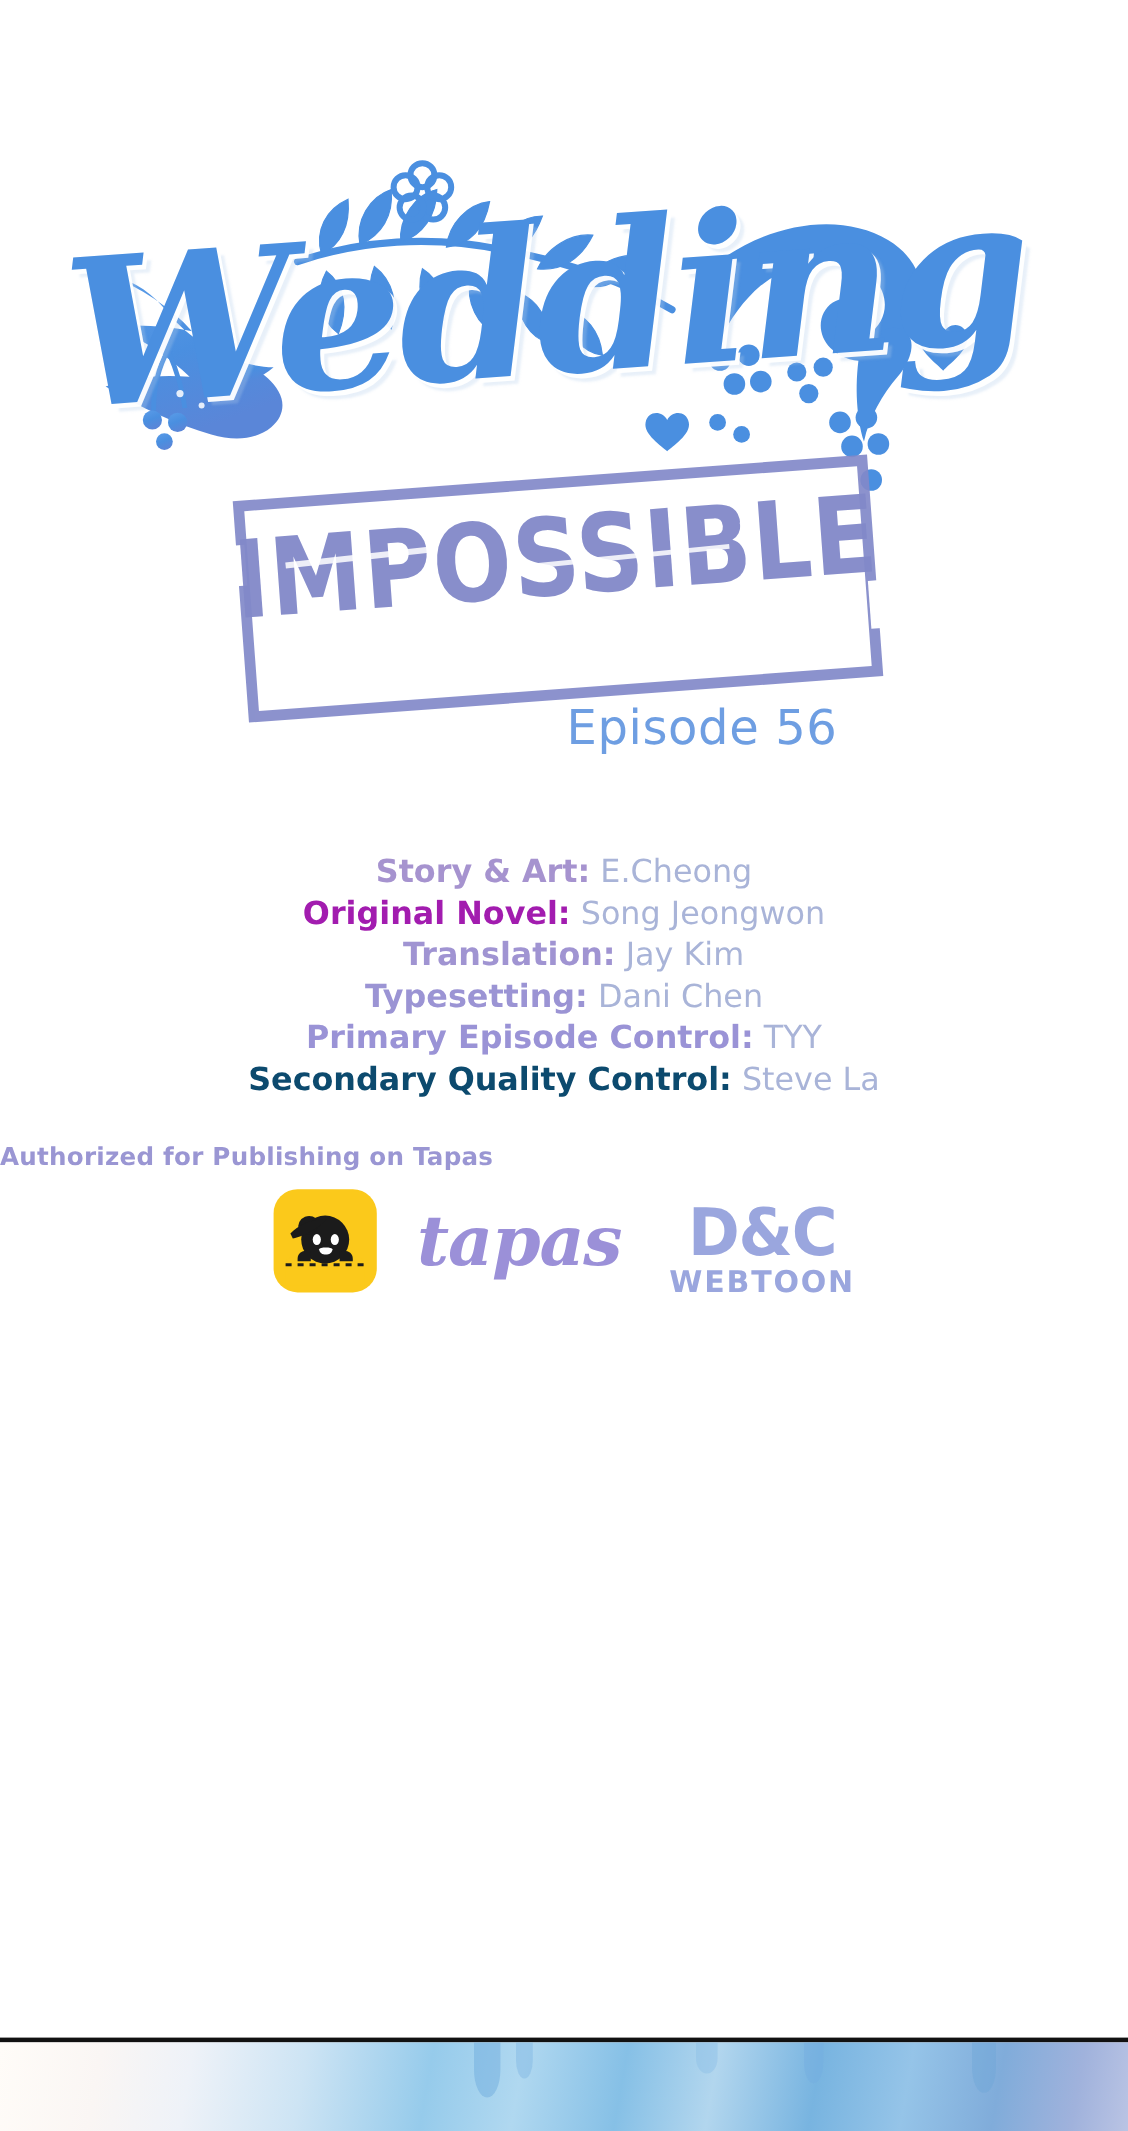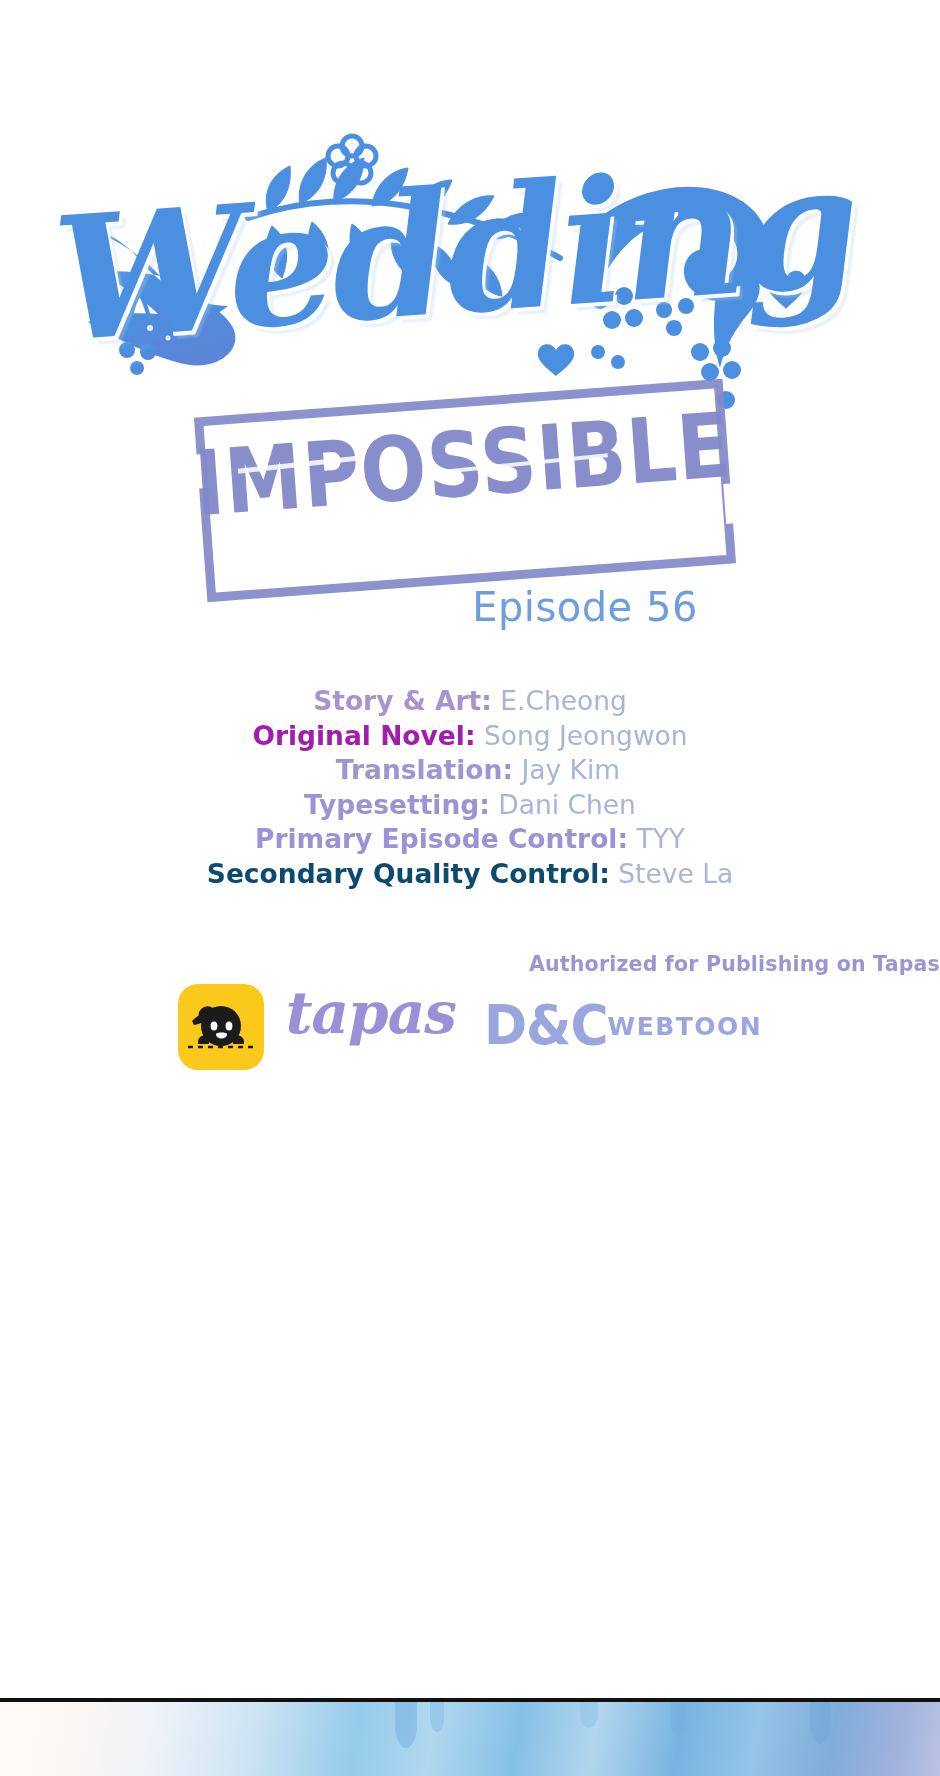--- a/index.html
+++ b/index.html
@@ -117,21 +117,21 @@
     font-size: 40px;
     font-weight: 400;
     color: #6e9ee2;
     letter-spacing: 0.5px;
   }
 
   
   .credits {
     position: absolute;
     left: 0;
-    top: 684px;
+    top: 710px;
     width: 940px;
     text-align: center;
   }
   .credit-line {
     font-family: "DejaVu Sans", sans-serif;
     font-size: 26.5px;
     line-height: 34.5px;
     white-space: nowrap;
   }
   .credit-label {
@@ -148,39 +148,39 @@
   .credit-line:nth-child(4) .credit-label { color: #9b94d4; }
   .credit-line:nth-child(5) .credit-label { color: #9a93d6; }
   .credit-line:nth-child(6) .credit-label { color: #0c4a6e; }
 
   
   .publish-note {
     position: absolute;
     left: 0;
     top: 952px;
     width: 940px;
-    text-align: right;
+    text-align: left;
     font-family: "DejaVu Sans", sans-serif;
     font-size: 20.5px;
     font-weight: 700;
     color: #9a96d3;
     letter-spacing: 0.2px;
   }
 
   
   .logo-row {
     position: absolute;
     left: 0;
     top: 984px;
     width: 940px;
     height: 100px;
     display: flex;
-    align-items: flex-start;
+    align-items: center;
     justify-content: center;
-    gap: 18px;
+    gap: 30px;
   }
 
   .tapas-mark {
     width: 86px;
     height: 86px;
     border-radius: 20px;
     background: #fbc91b;
     position: relative;
     overflow: hidden;
     flex: none;
@@ -191,21 +191,21 @@
     font-weight: 700;
     font-size: 58px;
     line-height: 1;
     color: #9b90d8;
     letter-spacing: -1px;
     margin-left: 4px;
     margin-right: 10px;
   }
   .dnc-logo {
     display: flex;
-    flex-direction: row;
+    flex-direction: column;
     align-items: center;
     line-height: 1;
     margin-top: 15px;
   }
   .dnc-main {
     font-family: "DejaVu Sans", sans-serif;
     font-weight: 700;
     font-size: 52px;
     color: #9aa6de;
     letter-spacing: -1px;

